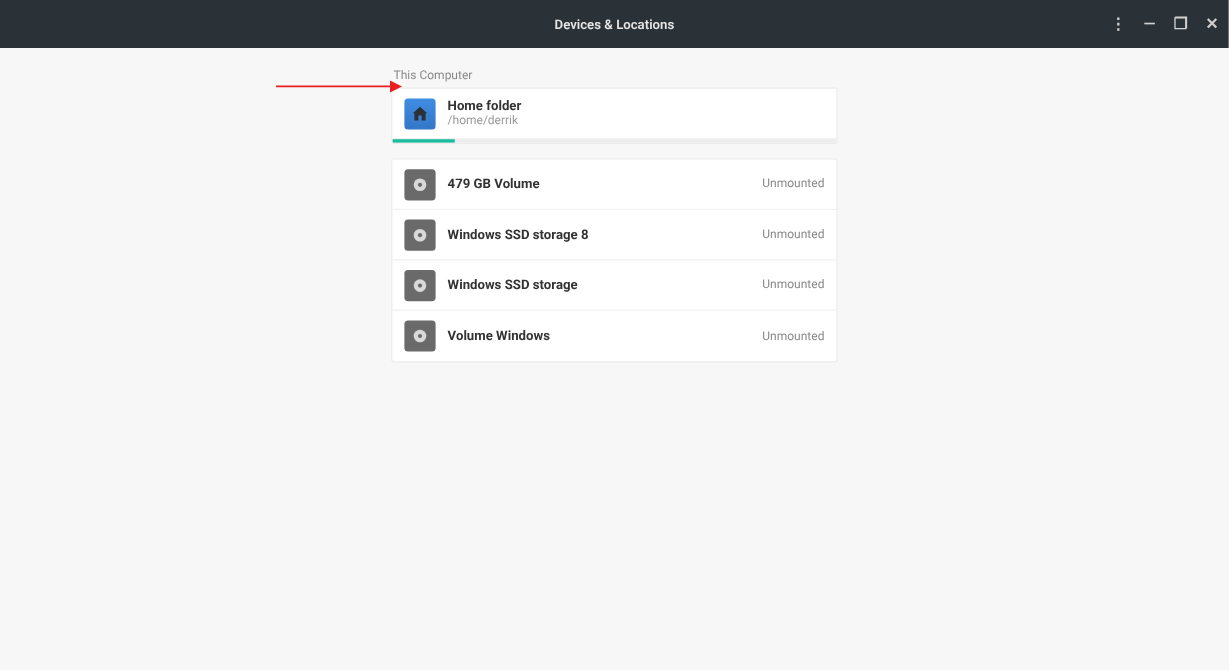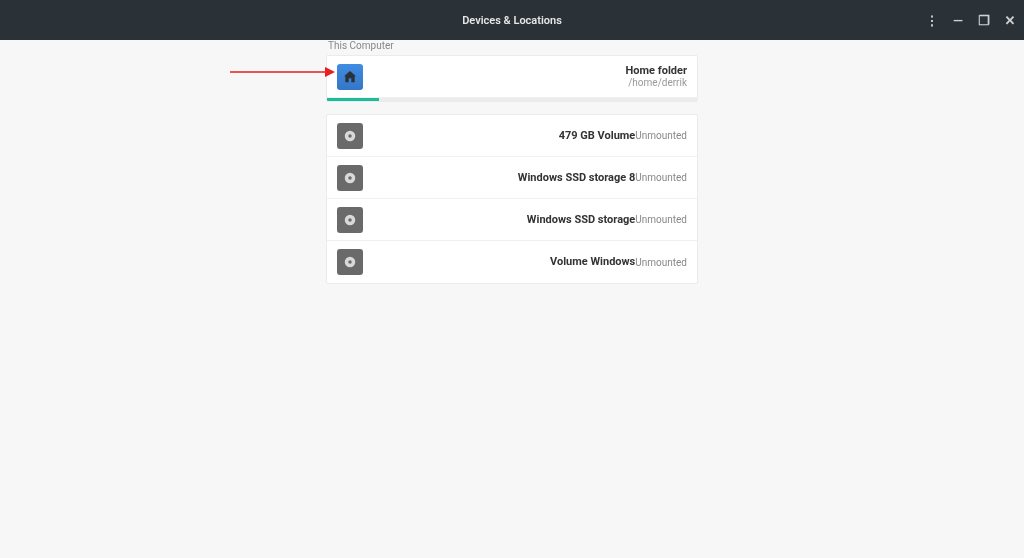--- a/index.html
+++ b/index.html
@@ -35,20 +35,21 @@
       color: #d0d0d0;
       font-size: 13px;
       cursor: default;
       width: 16px;
       text-align: center;
     }
     .content {
       display: flex;
       flex-direction: column;
       align-items: center;
+      padding-top: 18px;
     }
     .section-label {
       width: 372px;
       font-size: 10px;
       color: #888;
       margin-bottom: 4px;
       padding-left: 2px;
     }
     .panel {
       width: 372px;
@@ -80,21 +81,20 @@
     .row-icon.folder {
       background: linear-gradient(#3f8de3, #3476c7);
     }
     .row-icon.disk {
       background: #6a6a6a;
     }
     .row-body {
       flex: 1;
       display: flex;
       flex-direction: column;
-      align-items: flex-end;
     }
     .row-title {
       font-size: 11px;
       color: #333;
       font-weight: 700;
       line-height: 1.2;
     }
     .row-sub {
       font-size: 10px;
       color: #999;

